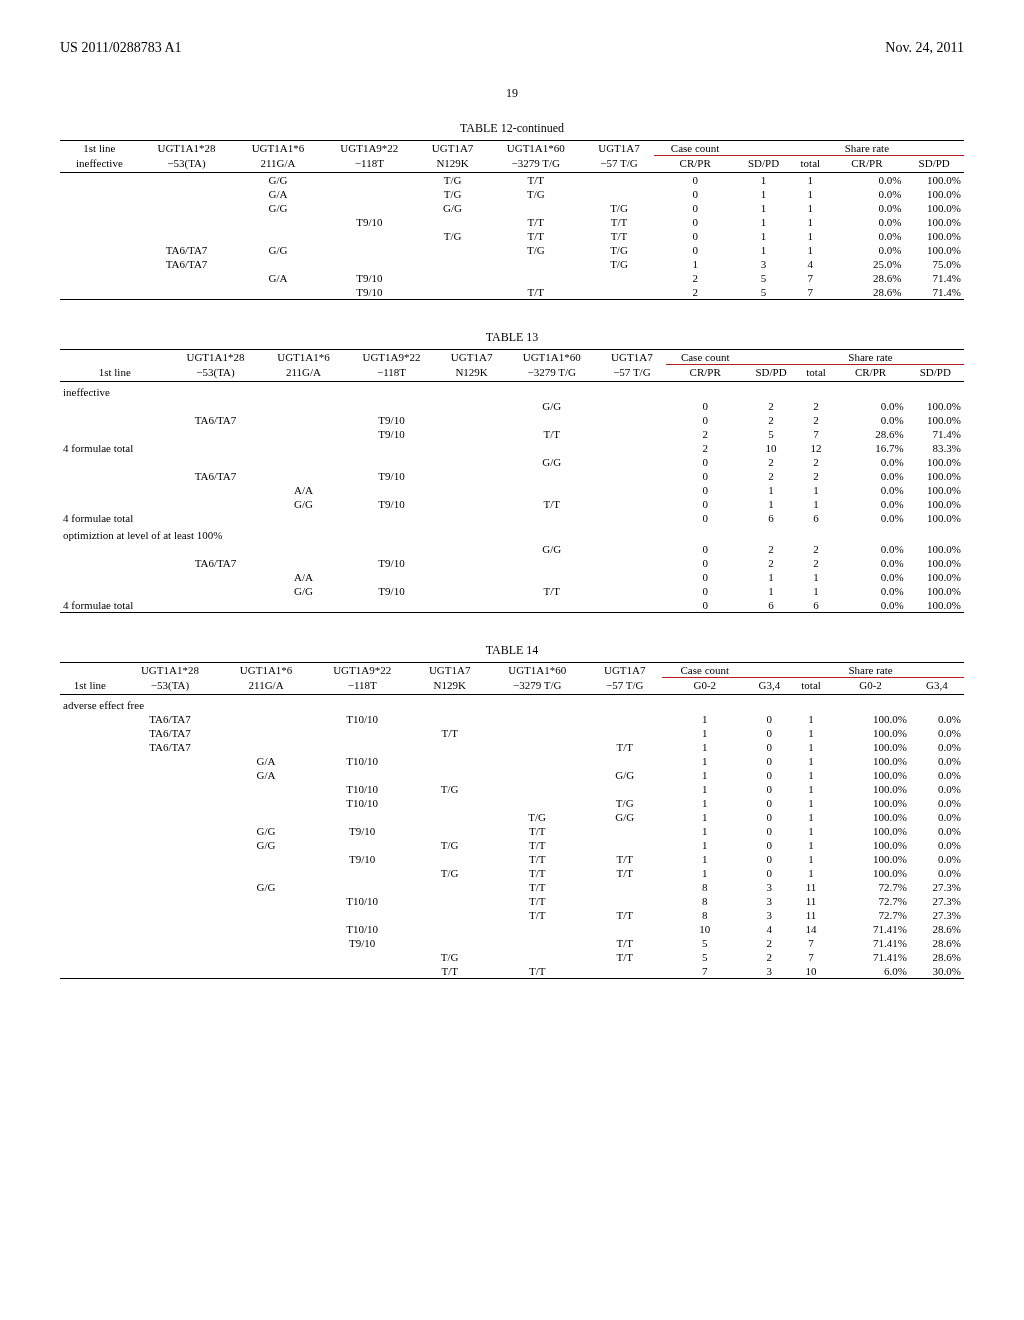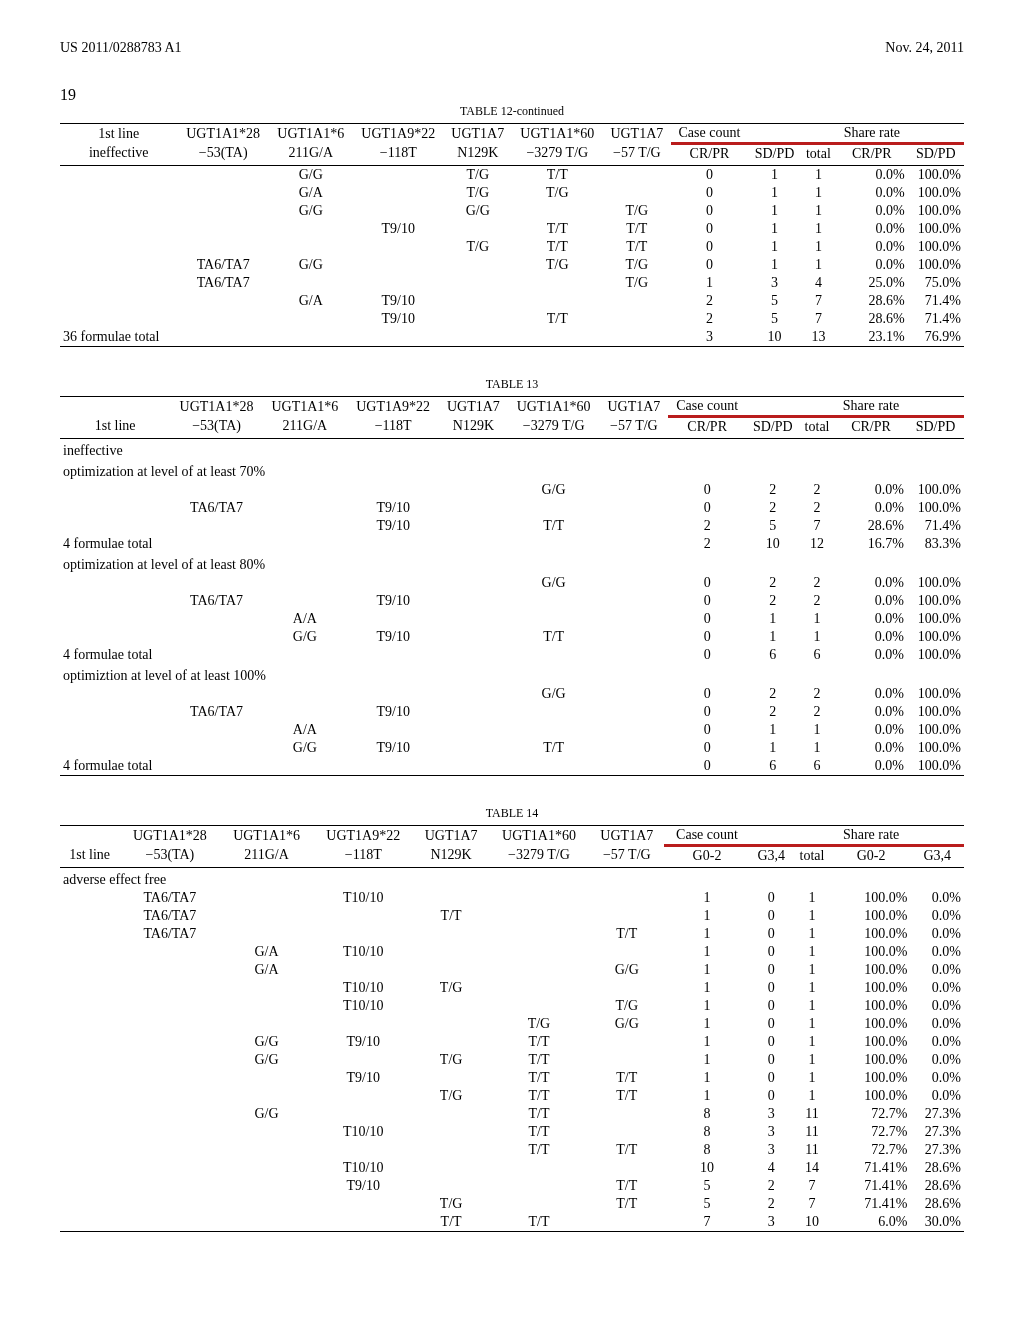--- a/index.html
+++ b/index.html
@@ -12,41 +12,43 @@
     background: white;
     color: black;
   }
   .header {
     display: flex;
     justify-content: space-between;
     font-size: 14px;
     margin-bottom: 30px;
   }
   .page-num {
-    font-size: 16px;
+    text-align: center;
+    font-size: 12px;
+    margin-bottom: 20px;
   }
   table {
     border-collapse: collapse;
     width: 100%;
-    font-size: 14px;
+    font-size: 11px;
     margin-bottom: 30px;
   }
   .table-title {
     text-align: center;
     font-size: 12px;
     margin-bottom: 4px;
   }
   th, td {
     padding: 1px 3px;
     text-align: center;
     font-weight: normal;
   }
   .thead-row1 th { border-top: 1px solid black; }
   .thead-row2 th { border-bottom: 1px solid black; padding-bottom: 3px;}
-  .group-head { border-bottom: 3px solid #b91c1c; }
+  .group-head { border-bottom: 1px solid #b91c1c; }
   tbody tr:last-child td { border-bottom: 1px solid black; }
   .left { text-align: left; }
   .right { text-align: right; }
   .section-row td { text-align: left; padding-top: 4px;}
 </style>
 </head>
 <body>
 
 <div class="header">
   <span>US 2011/0288783 A1</span>
@@ -207,34 +209,20 @@
         <td>T9/10</td>
         <td></td>
         <td>T/T</td>
         <td></td>
         <td>2</td>
         <td>5</td>
         <td>7</td>
         <td class="right">28.6%</td>
         <td class="right">71.4%</td>
       </tr>
-      <tr>
-        <td class="left">36 formulae total</td>
-        <td></td>
-        <td></td>
-        <td></td>
-        <td></td>
-        <td></td>
-        <td></td>
-        <td>3</td>
-        <td>10</td>
-        <td>13</td>
-        <td class="right">23.1%</td>
-        <td class="right">76.9%</td>
-      </tr>
     </tbody>
 </table>
 
 <div class="table-title">TABLE 13</div>
 <table>
   <thead>
     <tr class="thead-row1" id="t13h1">
         <th></th>
         <th>UGT1A1*28</th>
         <th>UGT1A1*6</th>
@@ -260,23 +248,20 @@
         <th>SD/PD</th>
         <th>total</th>
         <th>CR/PR</th>
         <th>SD/PD</th>
       </tr>
   </thead>
   <tbody id="t13b">
       <tr class="section-row">
         <td colspan="12">ineffective</td>
       </tr>
-      <tr class="section-row">
-        <td colspan="12">optimization at level of at least 70%</td>
-      </tr>
       <tr>
         <td class="left"></td>
         <td></td>
         <td></td>
         <td></td>
         <td></td>
         <td>G/G</td>
         <td></td>
         <td>0</td>
         <td>2</td>
@@ -318,23 +303,20 @@
         <td></td>
         <td></td>
         <td></td>
         <td></td>
         <td></td>
         <td>2</td>
         <td>10</td>
         <td>12</td>
         <td class="right">16.7%</td>
         <td class="right">83.3%</td>
-      </tr>
-      <tr class="section-row">
-        <td colspan="12">optimization at level of at least 80%</td>
       </tr>
       <tr>
         <td class="left"></td>
         <td></td>
         <td></td>
         <td></td>
         <td></td>
         <td>G/G</td>
         <td></td>
         <td>0</td>

